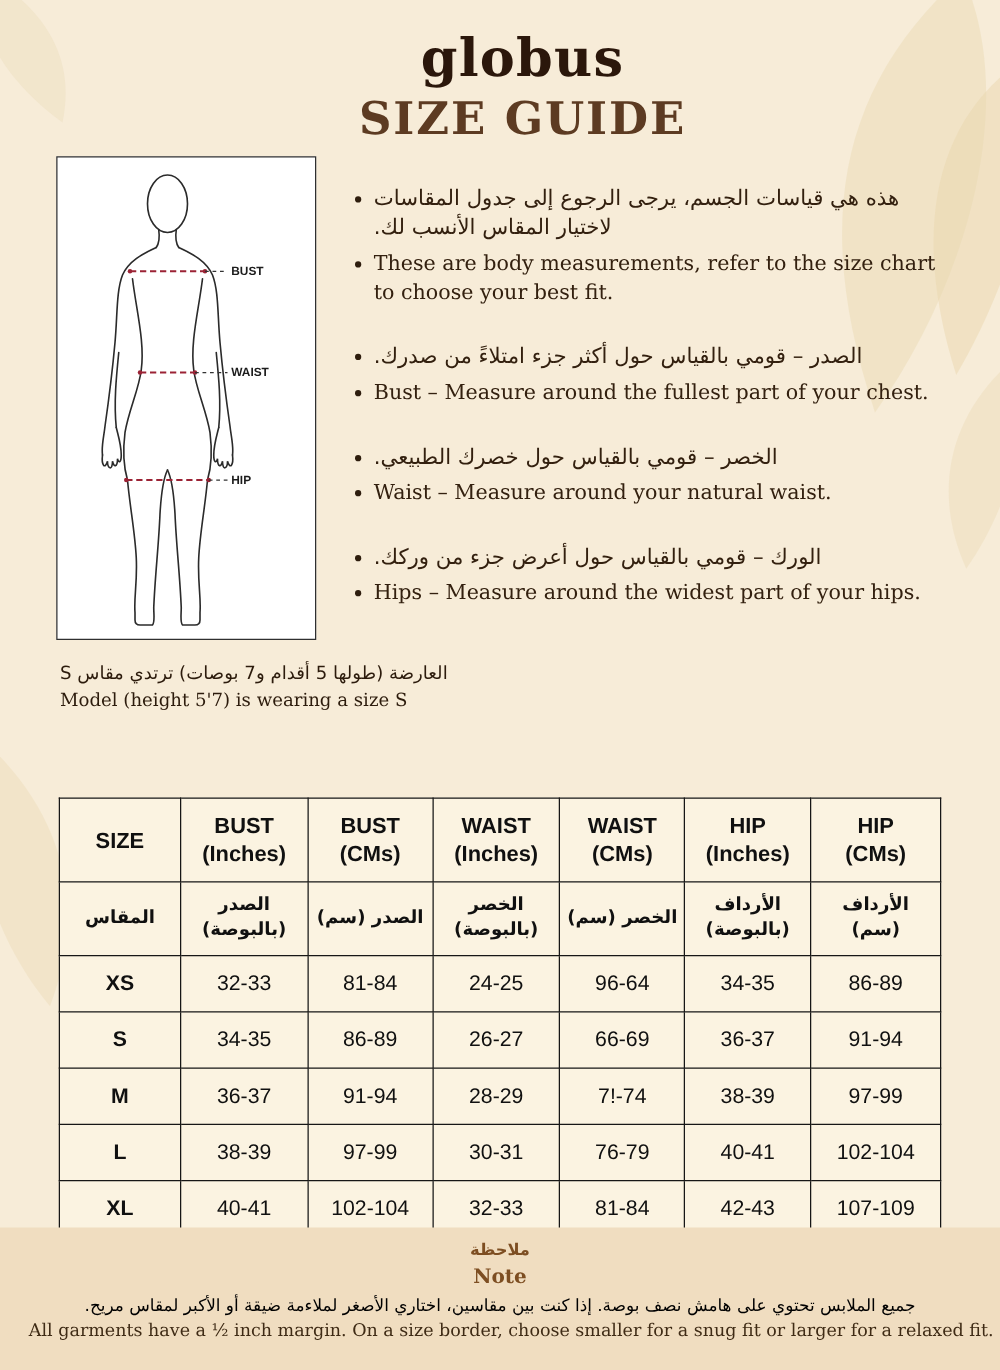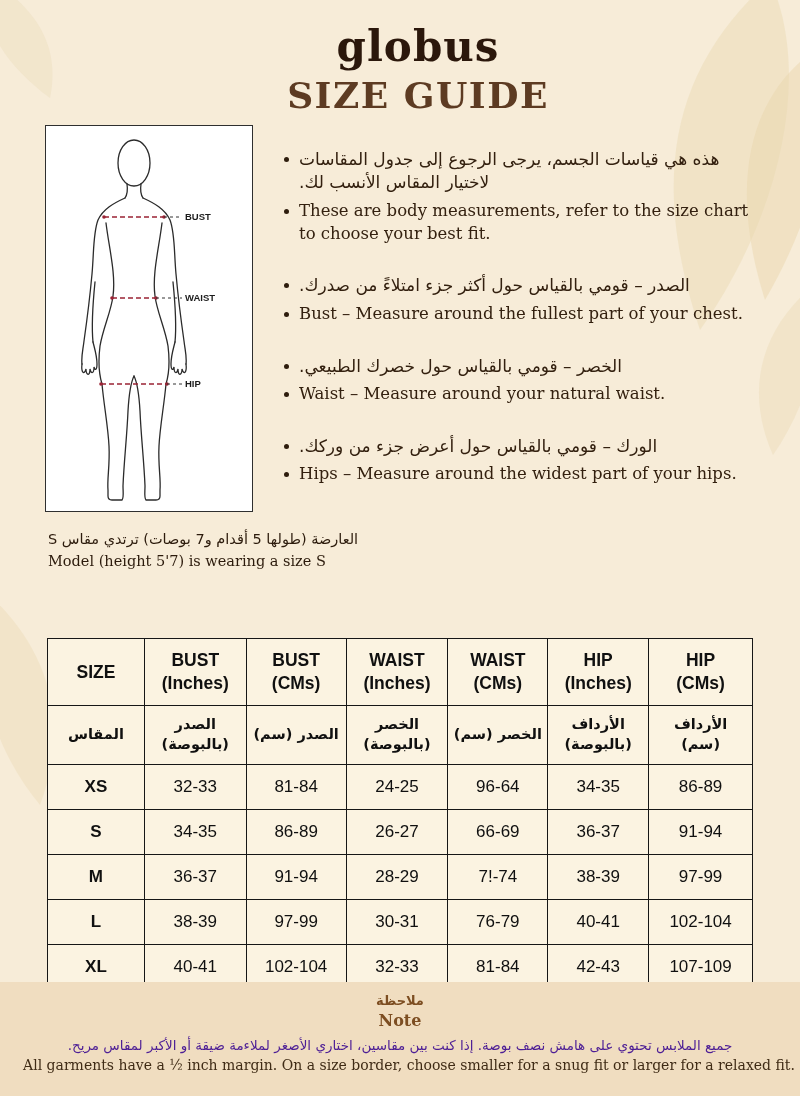--- a/index.html
+++ b/index.html
@@ -33,21 +33,21 @@
   .h-en .hcell span{display:block;}
   .h-ar td{height:54px;font-weight:bold;font-size:14.5px;line-height:1.35;
            white-space:pre-line;font-family:"DejaVu Sans",sans-serif;}
   .d-row td{height:40px;font-size:17px;}
   .d-row td:first-child{font-weight:bold;}
 
   .note{position:absolute;left:0;bottom:0;width:800px;height:114px;background:#f0ddc0;
         text-align:center;padding-top:11px;box-sizing:border-box;}
   .note-h-ar{font-size:13px;font-weight:bold;color:#7d4e22;font-family:"DejaVu Sans",sans-serif;}
   .note-h-en{font-size:16px;font-weight:bold;color:#7d4e22;margin-top:3px;}
-  .note-b-ar{font-size:13.5px;margin-top:7px;color:#4c1d95;font-family:"DejaVu Sans",sans-serif;}
+  .note-b-ar{font-size:13.5px;margin-top:7px;color:#000000;font-family:"DejaVu Sans",sans-serif;}
   .note-b-en{font-size:14px;margin-top:4px;color:#3f2b15;margin-left:18px;}
 </style>
 </head>
 <body>
 
 <div class="page">
 
   <svg class="decor" style="right:-20px;top:-10px;" width="240" height="350" viewBox="0 0 240 350">
     <path d="M190,-10 C90,80 70,190 120,340 C195,235 235,90 190,-10 Z" fill="#eee0bf" opacity="0.7"></path>
     <path d="M235,60 C165,110 150,200 185,310 C235,225 262,120 235,60 Z" fill="#e8d4ab" opacity="0.45"></path>

